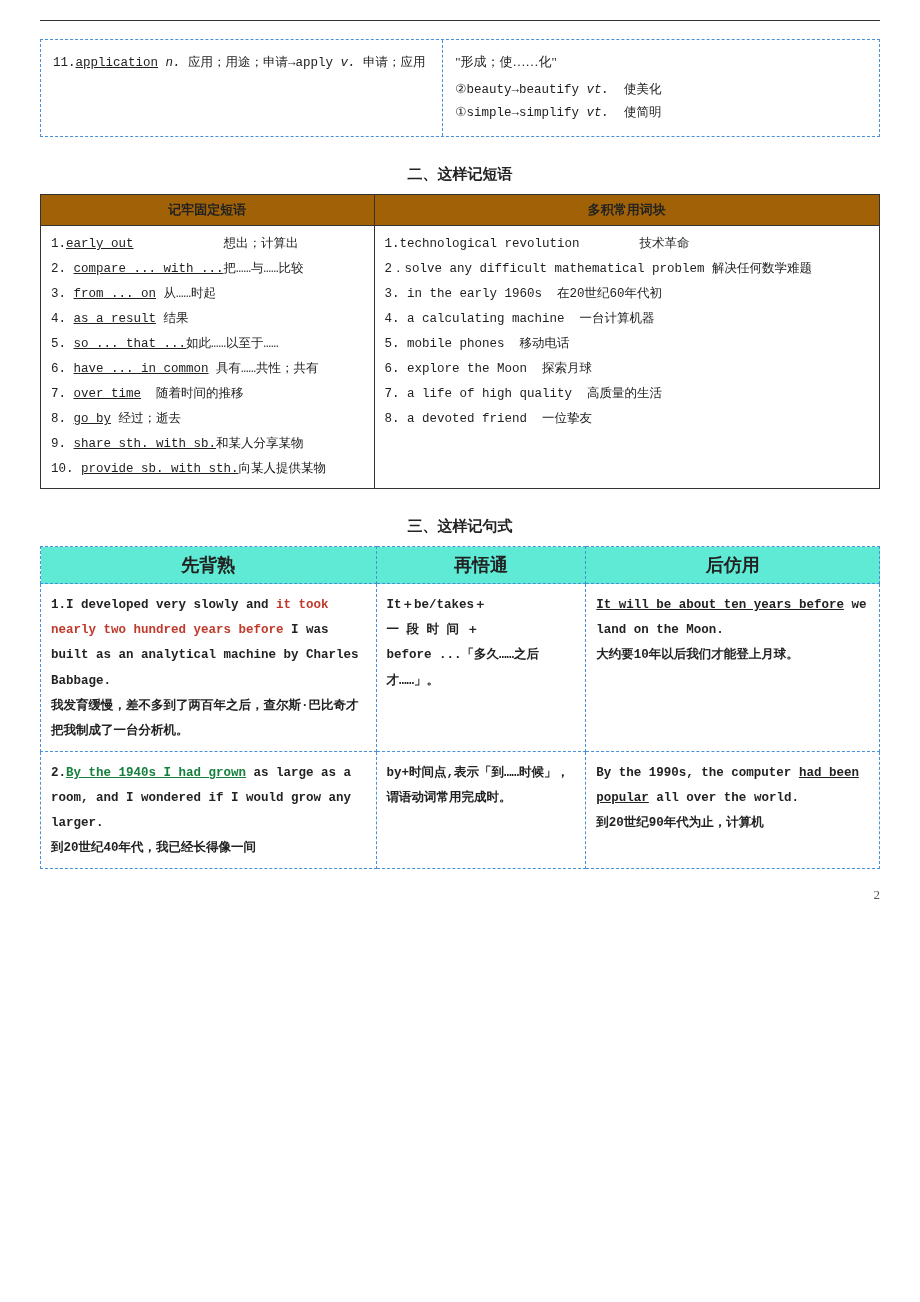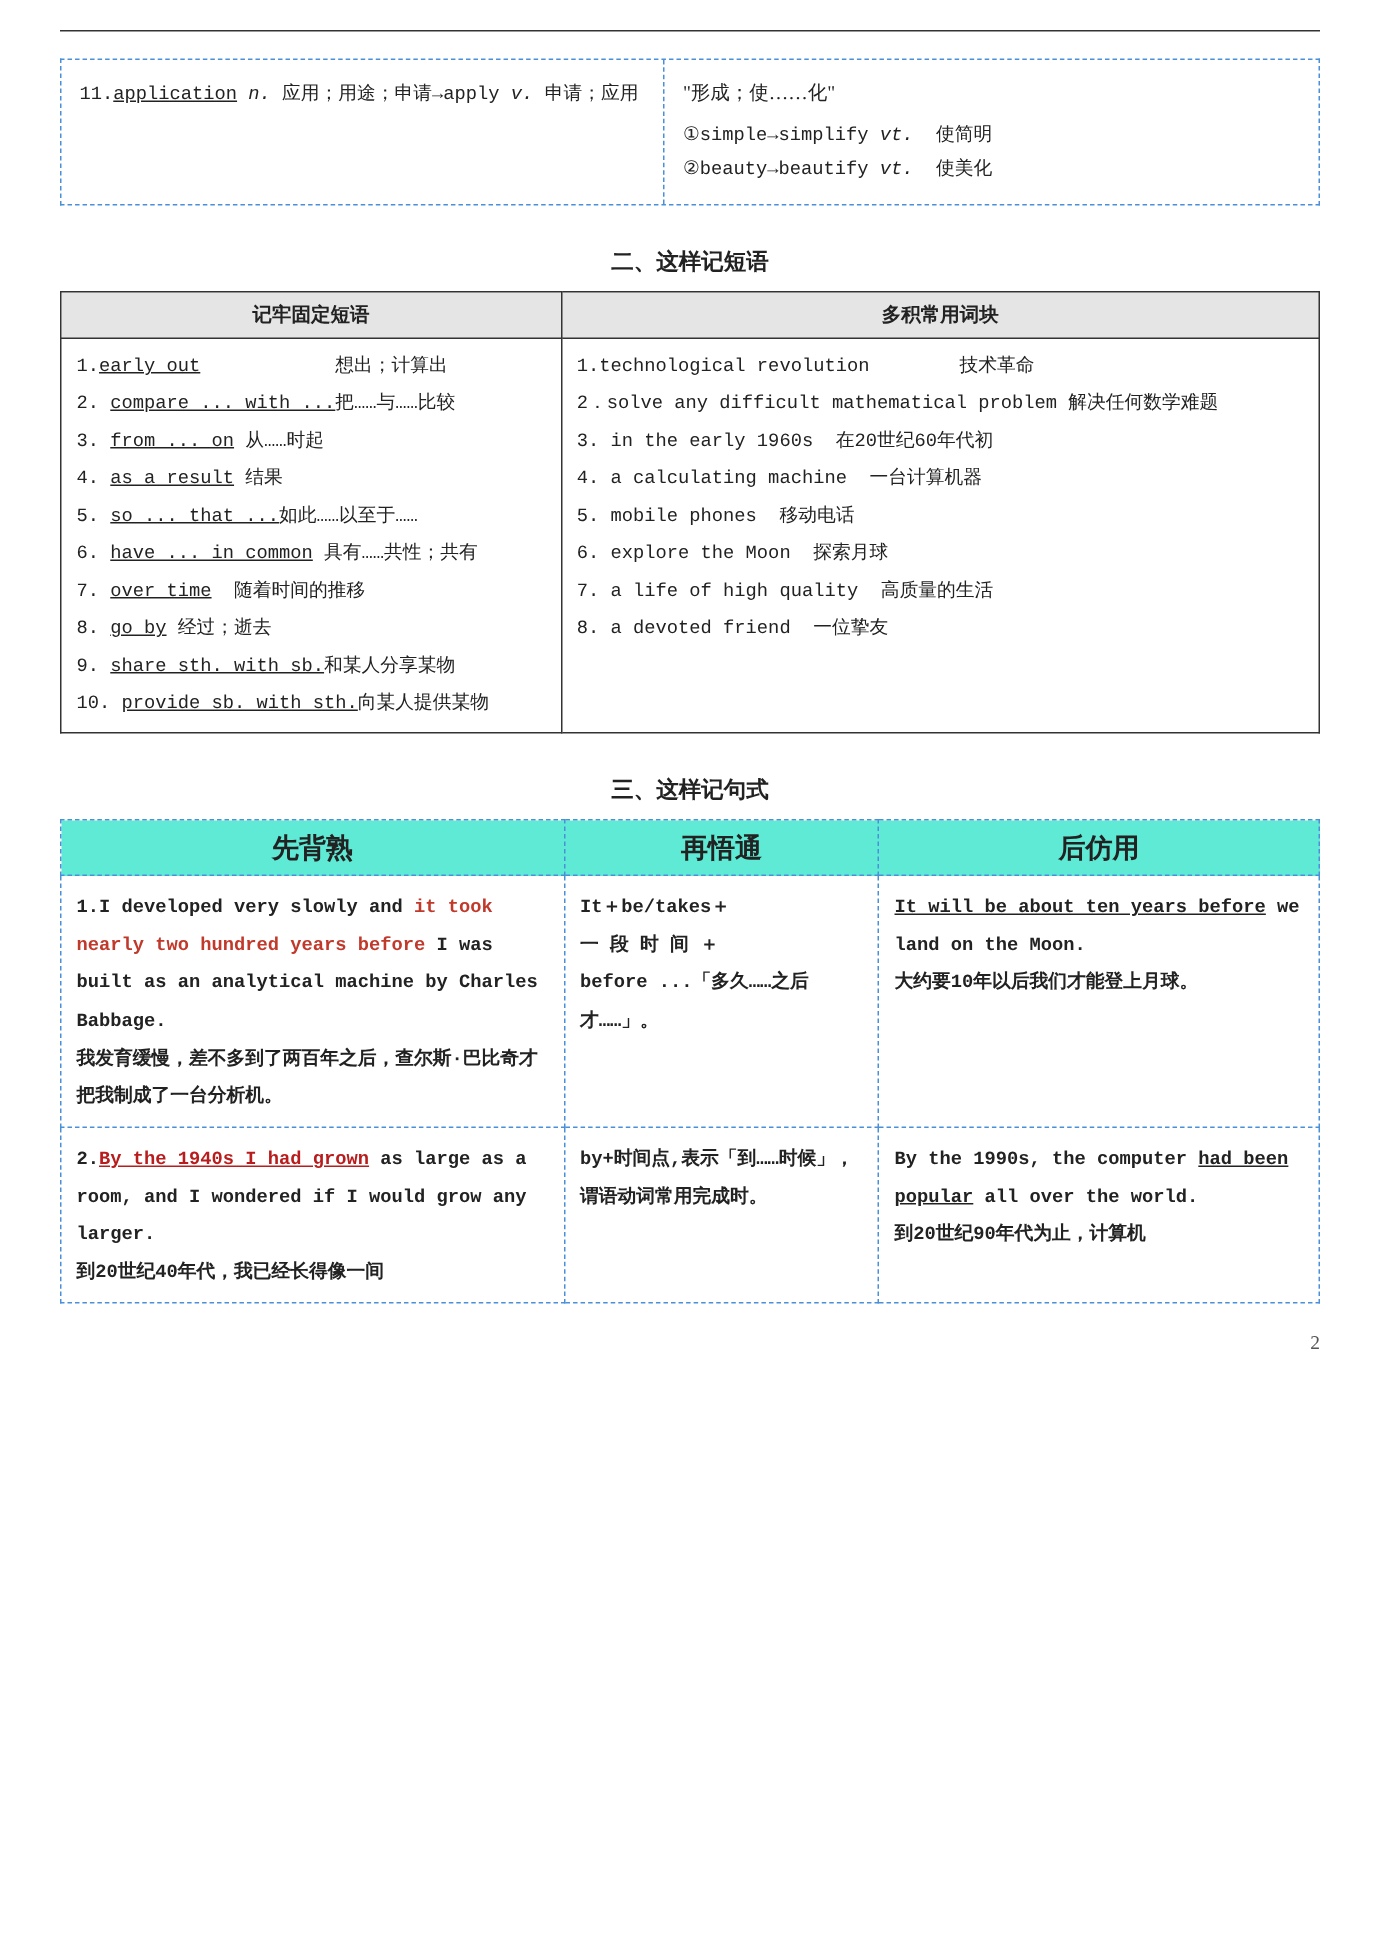--- a/index.html
+++ b/index.html
@@ -45,21 +45,21 @@
       border-collapse: collapse;
       margin-bottom: 28px;
       border: 1.5px solid #333;
     }
     .section2-table th {
       border: 1.5px solid #333;
       text-align: center;
       padding: 6px 10px;
       font-family: "SimSun", serif;
       font-size: 13px;
-      background: #e5e5e5;
+      background: #a16207;
     }
     .section2-table td {
       border: 1.5px solid #333;
       vertical-align: top;
       padding: 6px 10px;
       line-height: 2;
     }
     .underline { text-decoration: underline; }
     
     .section3-table {
@@ -76,42 +76,42 @@
     }
     .section3-table td {
       border: 1.5px dashed #4a90d9;
       vertical-align: top;
       padding: 8px 10px;
       line-height: 1.85;
       font-size: 13px;
       font-weight: bold;
     }
     .red-text { color: #c0392b; }
-    .blue-underline { color: #b91c1c; text-decoration: underline; }
+    .blue-underline { color: #15803d; text-decoration: underline; }
     .page-num {
       text-align: right;
       margin-top: 18px;
       font-size: 13px;
       color: #555;
     }
     .mono { font-family: "Courier New", monospace; font-size: 12.5px; }
   </style>
 </head>
 <body>
 
 <div class="top-line"></div>
 
 <div class="section1-box">
   <div class="section1-left">
     <span class="mono">11.<span class="underline">application</span> <i>n.</i> 应用；用途；申请→apply <i>v.</i> 申请；应用</span>
   </div>
   <div class="section1-right">
     <div style="margin-bottom:4px;">"形成；使……化"</div>
+    <div class="mono">②beauty→beautify <i>vt.</i>&nbsp;&nbsp;使美化</div>
     <div class="mono">①simple→simplify <i>vt.</i>&nbsp;&nbsp;使简明</div>
-    <div class="mono">②beauty→beautify <i>vt.</i>&nbsp;&nbsp;使美化</div>
   </div>
 </div>
 
 <div class="section-title">二、这样记短语</div>
 <table class="section2-table">
   <thead>
     <tr>
       <th>记牢固定短语</th>
       <th>多积常用词块</th>
     </tr>

